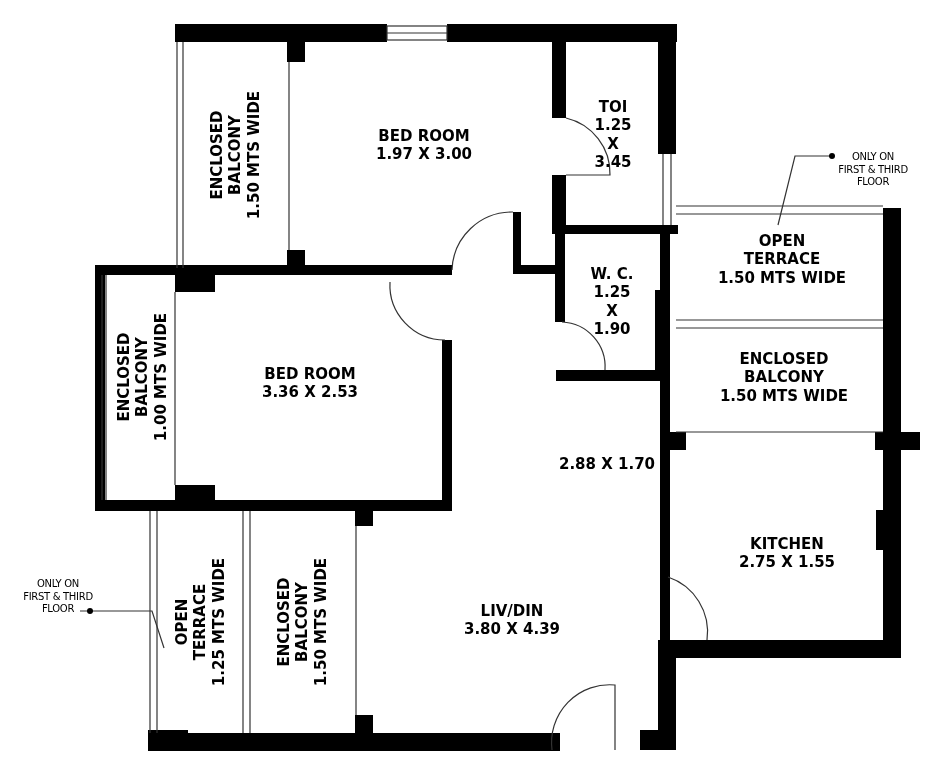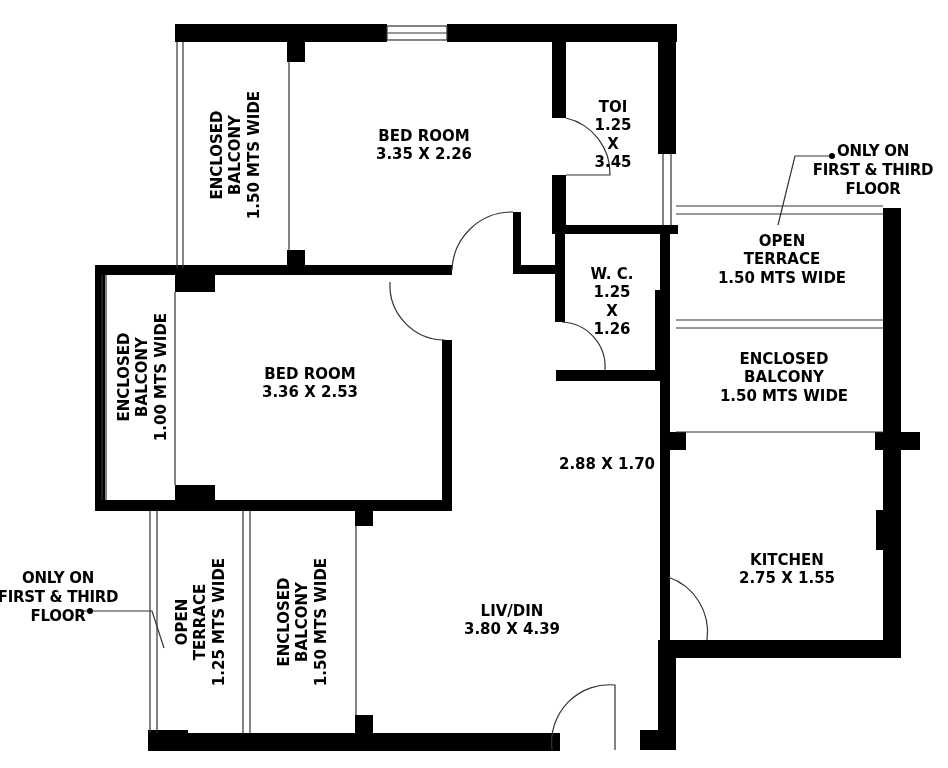--- a/index.html
+++ b/index.html
@@ -1,21 +1,21 @@
 <!DOCTYPE html>
 <html><head>
 <meta charset="utf-8">
 <style>
   html, body { margin: 0; padding: 0; background: #ffffff; }
   body { width: 948px; height: 768px; position: relative; overflow: hidden; font-family: "DejaVu Sans", sans-serif; }
   svg#plan { position: absolute; left: 0; top: 0; }
   .lbl { position: absolute; font-family: "DejaVu Sans", sans-serif; font-weight: bold; color: #000; text-align: center; line-height: 1.22; white-space: nowrap; }
   .lbl span { display: block; }
   .lbl-md { font-size: 15px; }
-  .note { position: absolute; font-family: "DejaVu Sans", sans-serif; font-weight: bold; font-size: 15px; line-height: 1.25; text-align: center; color: #000; white-space: nowrap; letter-spacing: -0.3px; }
+  .note { position: absolute; font-family: "DejaVu Sans", sans-serif; font-weight: normal; font-size: 10px; line-height: 1.25; text-align: center; color: #000; white-space: nowrap; letter-spacing: -0.3px; }
   .note span { display: block; }
   .rot { transform-origin: center center; transform: translate(-50%,-50%) rotate(-90deg); }
   .ctr { transform: translate(-50%,-50%); text-align: center; }
 </style>
 </head>
 <body>
 
 <svg id="plan" width="948" height="768" viewBox="0 0 948 768" xmlns="http://www.w3.org/2000/svg">
   <g fill="#000">
 
@@ -100,42 +100,42 @@
     <polyline points="164,648 152,611 80,611"></polyline>
   </g>
   <g fill="#000">
     <circle cx="832" cy="156" r="3"></circle>
     <circle cx="90" cy="611" r="3"></circle>
   </g>
 </svg>
 
 <div class="lbl lbl-md ctr" style="left:424px; top:145px;">
   <span>BED ROOM</span>
-  <span>3.35 X 2.26</span>
+  <span>1.97 X 3.00</span>
 </div>
 <div class="lbl lbl-md ctr" style="left:310px; top:383px;">
   <span>BED ROOM</span>
   <span>3.36 X 2.53</span>
 </div>
 <div class="lbl lbl-md ctr" style="left:613px; top:135px;">
   <span>TOI</span>
   <span>1.25</span>
   <span>X</span>
   <span>3.45</span>
 </div>
 <div class="lbl lbl-md ctr" style="left:612px; top:302px;">
   <span>W. C.</span>
   <span>1.25</span>
   <span>X</span>
-  <span>1.26</span>
+  <span>1.90</span>
 </div>
 <div class="lbl lbl-md ctr" style="left:607px; top:464px;">
   <span>2.88 X 1.70</span>
 </div>
-<div class="lbl lbl-md ctr" style="left:787px; top:553px;margin-top:16px;">
+<div class="lbl lbl-md ctr" style="left:787px; top:553px;">
   <span>KITCHEN</span>
   <span>2.75 X 1.55</span>
 </div>
 <div class="lbl lbl-md ctr" style="left:512px; top:620px;">
   <span>LIV/DIN</span>
   <span>3.80 X 4.39</span>
 </div>
 
 <div class="lbl lbl-md rot" style="left:235px; top:155px; position:absolute;">
   <span>ENCLOSED</span>

